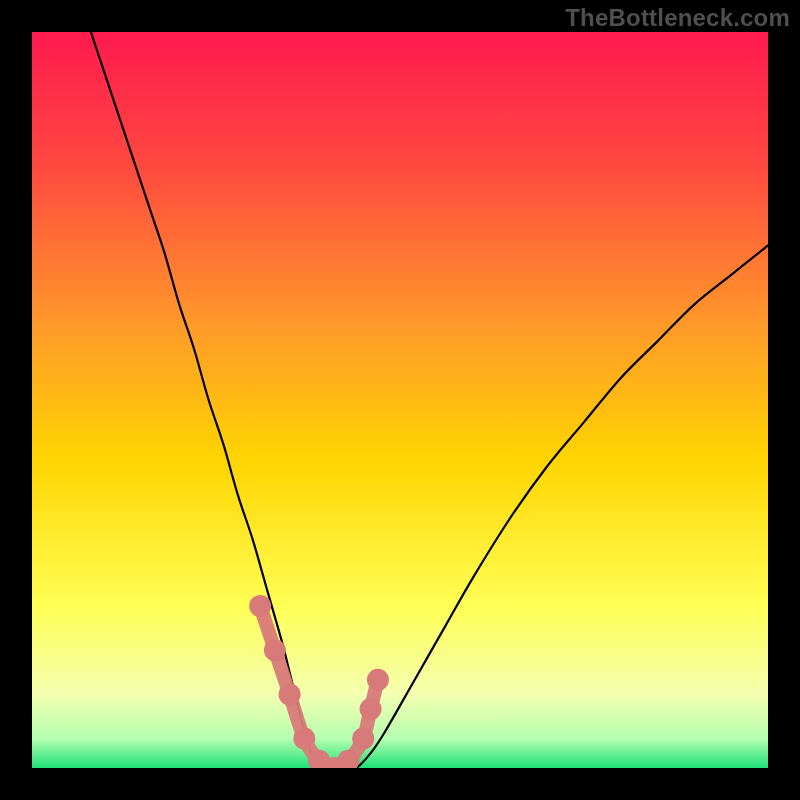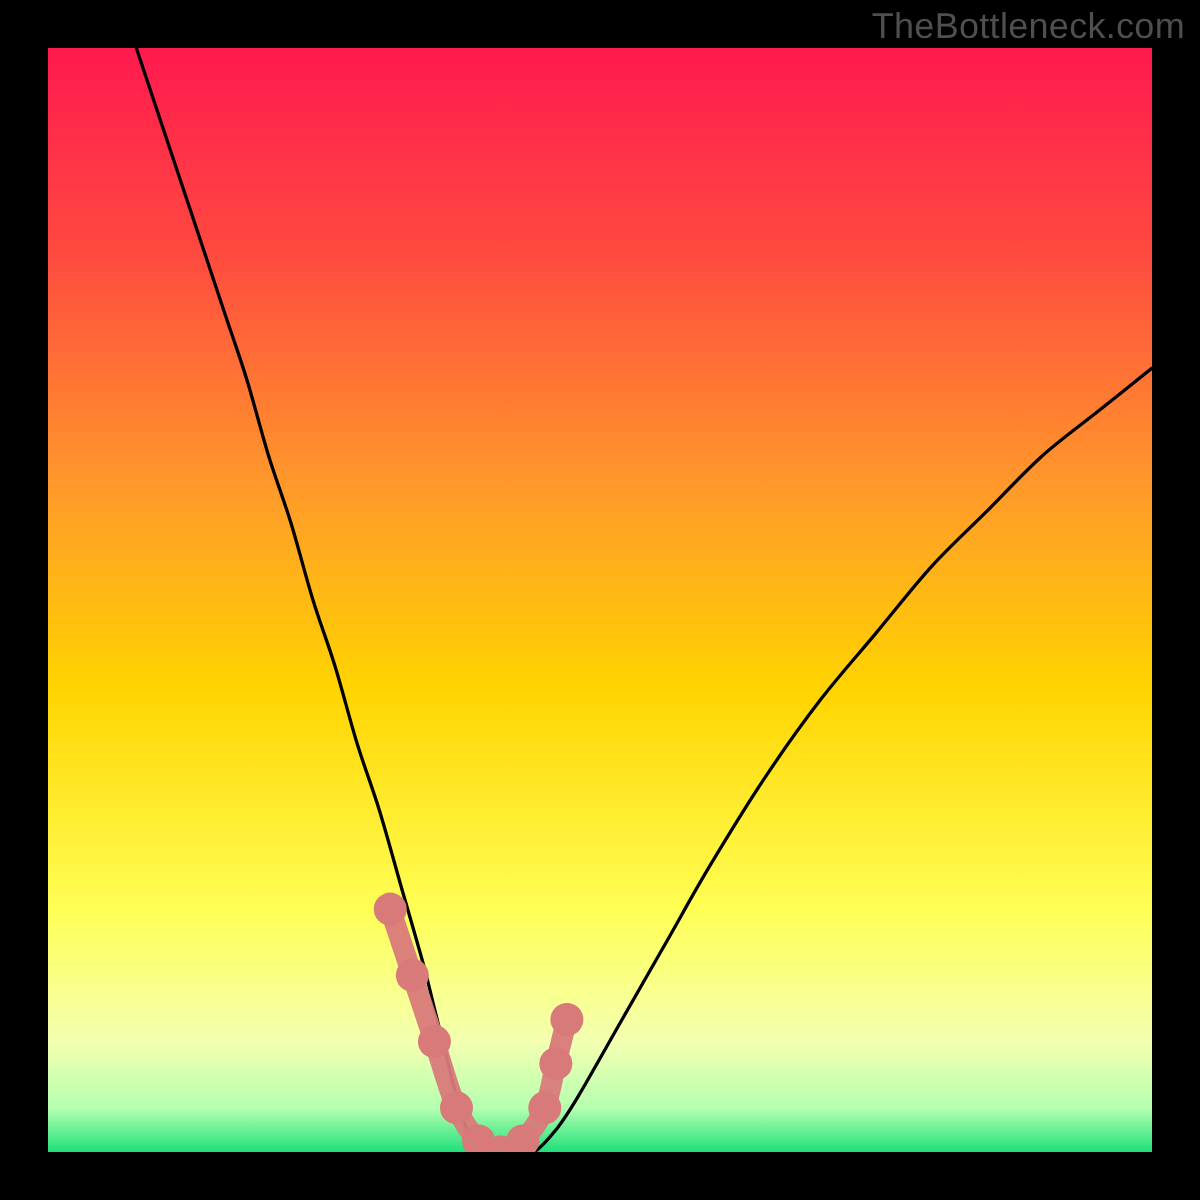--- a/index.html
+++ b/index.html
@@ -15,21 +15,21 @@
     position: absolute;
     inset: 0;
     background: #000;
   }
   .watermark {
     position: absolute;
     top: 4px;
     right: 10px;
     color: #4f4f4f;
     font-size: 24px;
-    font-weight: 400;
+    font-weight: 700;
     letter-spacing: 0.2px;
     z-index: 10;
   }
   .plot {
     position: absolute;
     left: 32px;
     top: 32px;
     width: 736px;
     height: 736px;
   }

